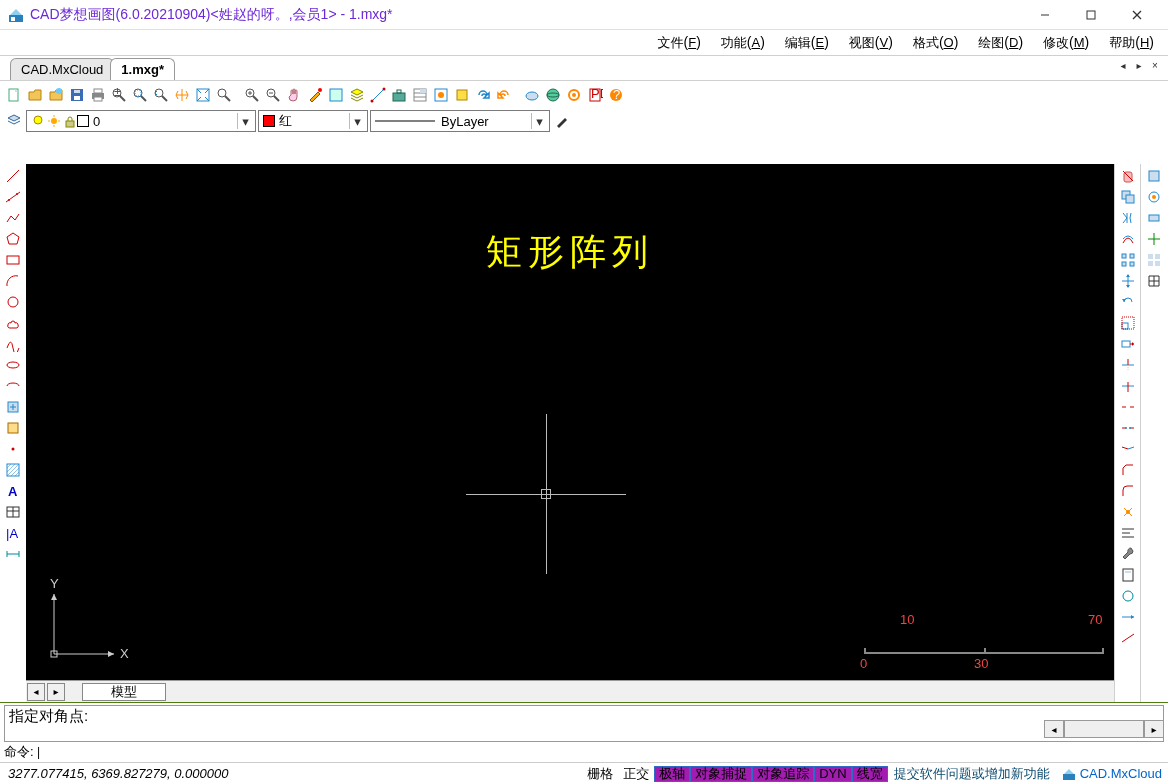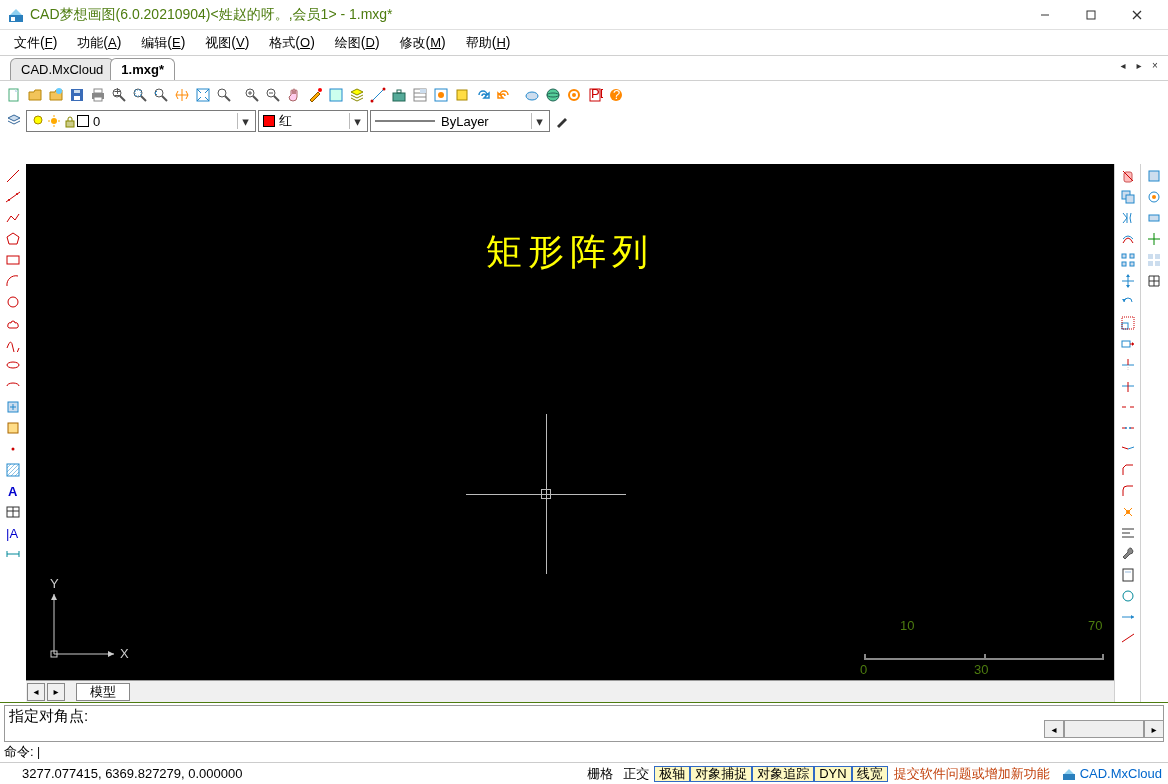--- a/index.html
+++ b/index.html
@@ -1,23 +1,23 @@
 <!DOCTYPE html>
 <html><head>
 <meta charset="utf-8">
 <style>
 * { margin: 0; padding: 0; box-sizing: border-box; font-family: "Microsoft YaHei", SimSun, sans-serif; font-size: 13px; }
 html, body { width: 1168px; height: 784px; background: #fff; overflow: hidden; }
 
 .titlebar { height: 30px; display: flex; align-items: center; padding: 0 8px; border-bottom: 1px solid #e0e0e0; }
 .titlebar .app-icon { width: 16px; height: 16px; margin-right: 6px; }
-.titlebar .title { flex: 1; color: #4d7c0f; font-size: 14px; }
+.titlebar .title { flex: 1; color: #6d28d9; font-size: 14px; }
 .titlebar .winbtn { width: 46px; height: 30px; display: flex; align-items: center; justify-content: center; color: #444; }
 
-.menubar { height: 26px; display: flex; align-items: center; padding: 0 4px; border-bottom: 1px solid #d0d0d0; }
+.menubar { height: 26px; display: flex; align-items: center; padding: 0 4px; border-bottom: 1px solid #d0d0d0; justify-content: flex-end; }
 .menubar .item { padding: 3px 10px; font-size: 14px; }
 .menubar .item u { text-decoration: underline; }
 
 .tabstrip { height: 24px; display: flex; align-items: flex-end; padding: 0 10px; position: relative; }
 .tabstrip .tab { height: 22px; padding: 0 10px; display: flex; align-items: center; border: 1px solid #999; border-bottom: none; border-top-left-radius: 6px; border-top-right-radius: 6px; margin-right: -4px; background: #e9e9e9; font-size: 13px; }
 .tabstrip .tab.active { background: #fff; font-weight: bold; z-index: 2; }
 .tabnav { position: absolute; right: 6px; top: 2px; display: flex; gap: 2px; }
 .tabnav span { width: 14px; height: 14px; display: flex; align-items: center; justify-content: center; font-size: 10px; color: #333; }
 
 .toolbar { height: 28px; display: flex; align-items: center; padding: 2px 4px; gap: 1px; border-top: 1px solid #d0d0d0; flex-wrap: nowrap; overflow: hidden; }
@@ -36,49 +36,49 @@
 .canvas { flex: 1; background: #000; position: relative; overflow: hidden; }
 .canvas .overlay-text { position: absolute; left: 50%; transform: translateX(-50%); color: #ffff00; font-family: "FangSong", "STFangsong", serif; font-size: 36px; letter-spacing: 6px; text-align: center; }
 .canvas .line1 { top: 12px; }
 .canvas .line2 { top: 64px; font-family: Liberation Mono, monospace; }
 .crosshair { position: absolute; left: 520px; top: 330px; }
 .crosshair .h { position: absolute; width: 160px; height: 1px; background: #bbb; left: -80px; top: 0; }
 .crosshair .v { position: absolute; width: 1px; height: 160px; background: #bbb; left: 0; top: -80px; }
 .crosshair .box { position: absolute; width: 10px; height: 10px; border: 1px solid #bbb; left: -5px; top: -5px; }
 
 .ucs { position: absolute; left: 16px; bottom: 14px; color: #ccc; }
-.scalebar { position: absolute; right: 10px; bottom: 6px; color: #4d7c0f; font-size: 13px; }
+.scalebar { position: absolute; right: 10px; bottom: 12px; color: #ef4444; font-size: 13px; }
 .scalebar .ticks { display: flex; }
 .scalebar .seg { height: 6px; width: 120px; border-bottom: 2px solid #888; border-left: 2px solid #888; }
 .scalebar .seg.last { border-right: 2px solid #888; }
 .scalebar .labels { position: relative; height: 16px; }
 .scalebar .labels span { position: absolute; top: -20px; }
 
 .modeltab { height: 22px; display: flex; align-items: center; border-top: 1px solid #999; background: #f0f0f0; }
 .modeltab .nav { display: flex; }
 .modeltab .nav span { width: 18px; height: 18px; display: flex; align-items: center; justify-content: center; border: 1px solid #888; margin: 1px; font-size: 10px; }
-.modeltab .mtab { border: 1px solid #888; padding: 0 13px; height: 18px; display: flex; align-items: center; margin-left: 10px; background: #fff; }
+.modeltab .mtab { border: 1px solid #888; padding: 0 28px; height: 18px; display: flex; align-items: center; margin-left: 16px; background: #fff; }
 
 .rpanel { width: 54px; display: flex; }
 .rcol { width: 26px; display: flex; flex-direction: column; align-items: center; padding: 2px 0; gap: 1px; border-left: 1px solid #d0d0d0; }
 
 .cmdarea { position: absolute; left: 0; right: 0; bottom: 22px; height: 60px; background: #fff; border-top: 1px solid #4d7c0f; display: flex; flex-direction: column; }
 .cmdhistory { flex: 1; border: 1px solid #999; margin: 2px 4px 0 4px; padding: 1px 4px; font-size: 15px; overflow: hidden; }
 .cmdline { height: 20px; display: flex; align-items: center; padding: 0 4px; font-size: 12px; }
 .cmdline input { flex: 1; border: none; outline: none; font-size: 12px; }
 .hscroll { position: absolute; right: 4px; bottom: 24px; width: 120px; height: 18px; display: flex; }
 .hscroll span { width: 20px; height: 18px; border: 1px solid #999; display: flex; align-items: center; justify-content: center; background: #efefef; font-size: 10px; }
 .hscroll .track { flex: 1; border: 1px solid #999; background: #efefef; }
 
 .statusbar { position: absolute; left: 0; right: 0; bottom: 0; height: 22px; display: flex; align-items: center; background: #fff; border-top: 1px solid #ccc; font-size: 14px; }
-.statusbar .coords { padding: 0 22px; }
+.statusbar .coords { padding: 0 8px; font-style: italic; }
 .statusbar .spacer { flex: 1; }
 .statusbar .sbtn { height: 16px; padding: 0 4px; border: 1px solid transparent; display: flex; align-items: center; }
-.statusbar .sbtn.pressed { border: 1px solid #316ac5; background: #fef9c3; }
-.statusbar .submit { color: #c2410c; padding: 0 6px; }
+.statusbar .sbtn.pressed { border: 1px solid #316ac5; background: #a21caf; }
+.statusbar .submit { color: #0c4a6e; padding: 0 6px; }
 .statusbar .cloud { color: #0066cc; padding: 0 6px; display: flex; align-items: center; gap: 4px; }
 </style>
 </head>
 <body>
 
 <div class="titlebar">
   <svg class="app-icon" viewBox="0 0 16 16">
       <rect x="1" y="8" width="14" height="7" fill="#2a7fbd"></rect>
       <polygon points="2,8 8,2 14,8" fill="#8fd0f0"></polygon>
       <rect x="3" y="10" width="4" height="4" fill="#fff"></rect>

